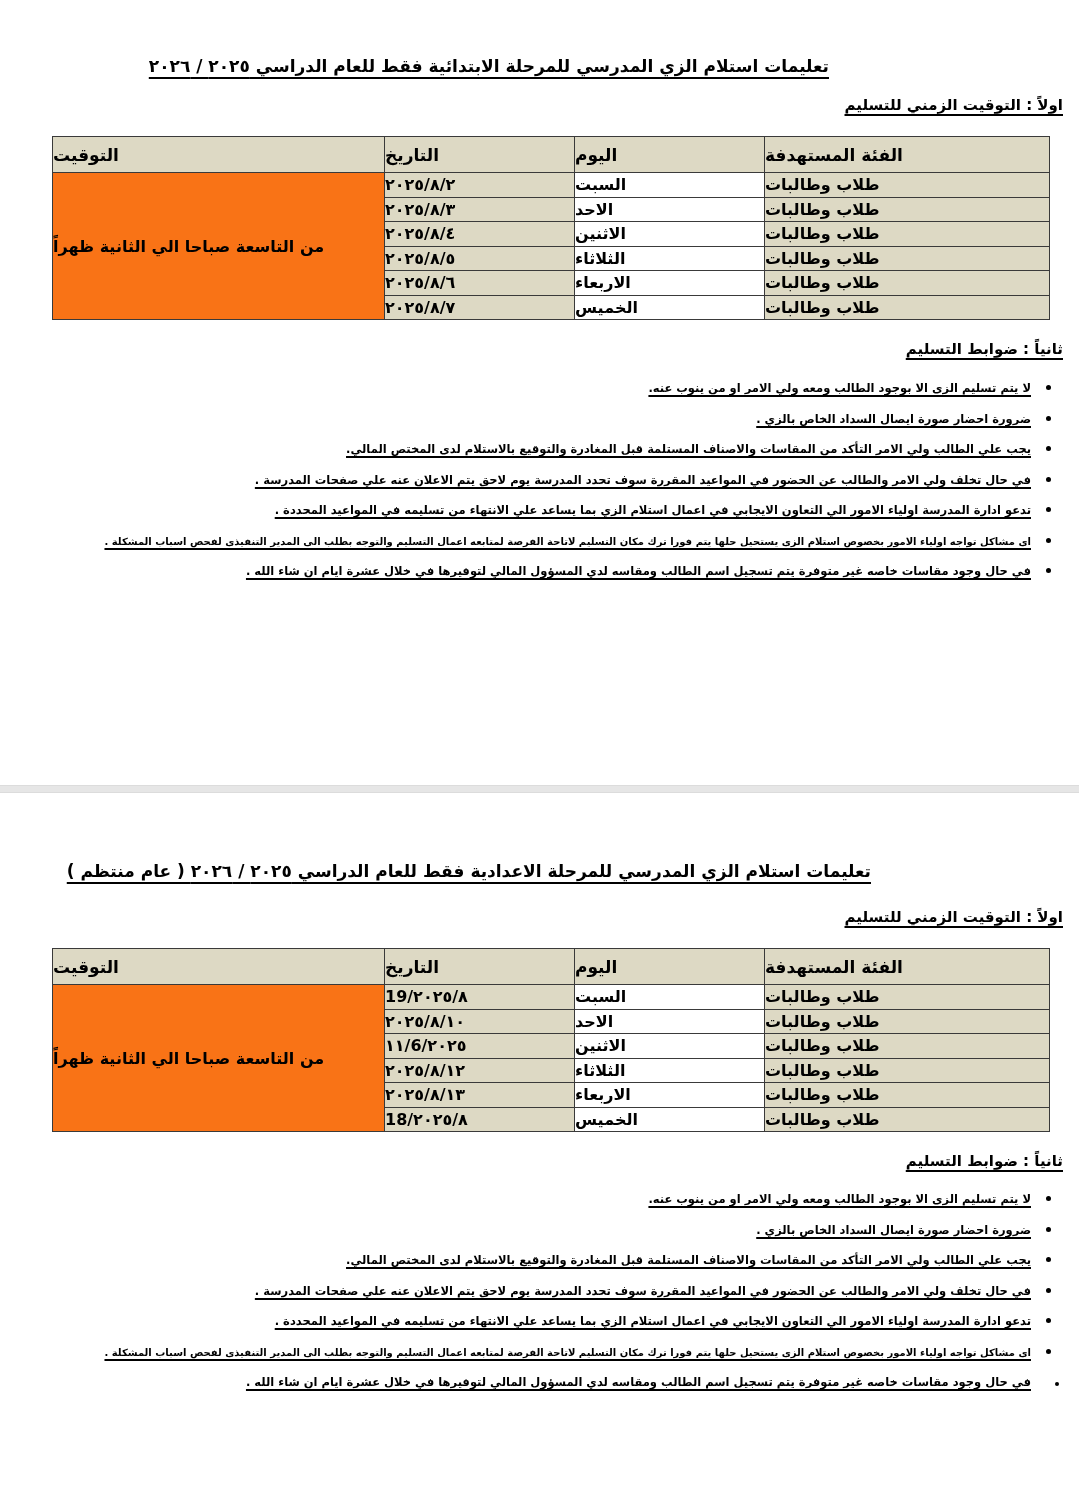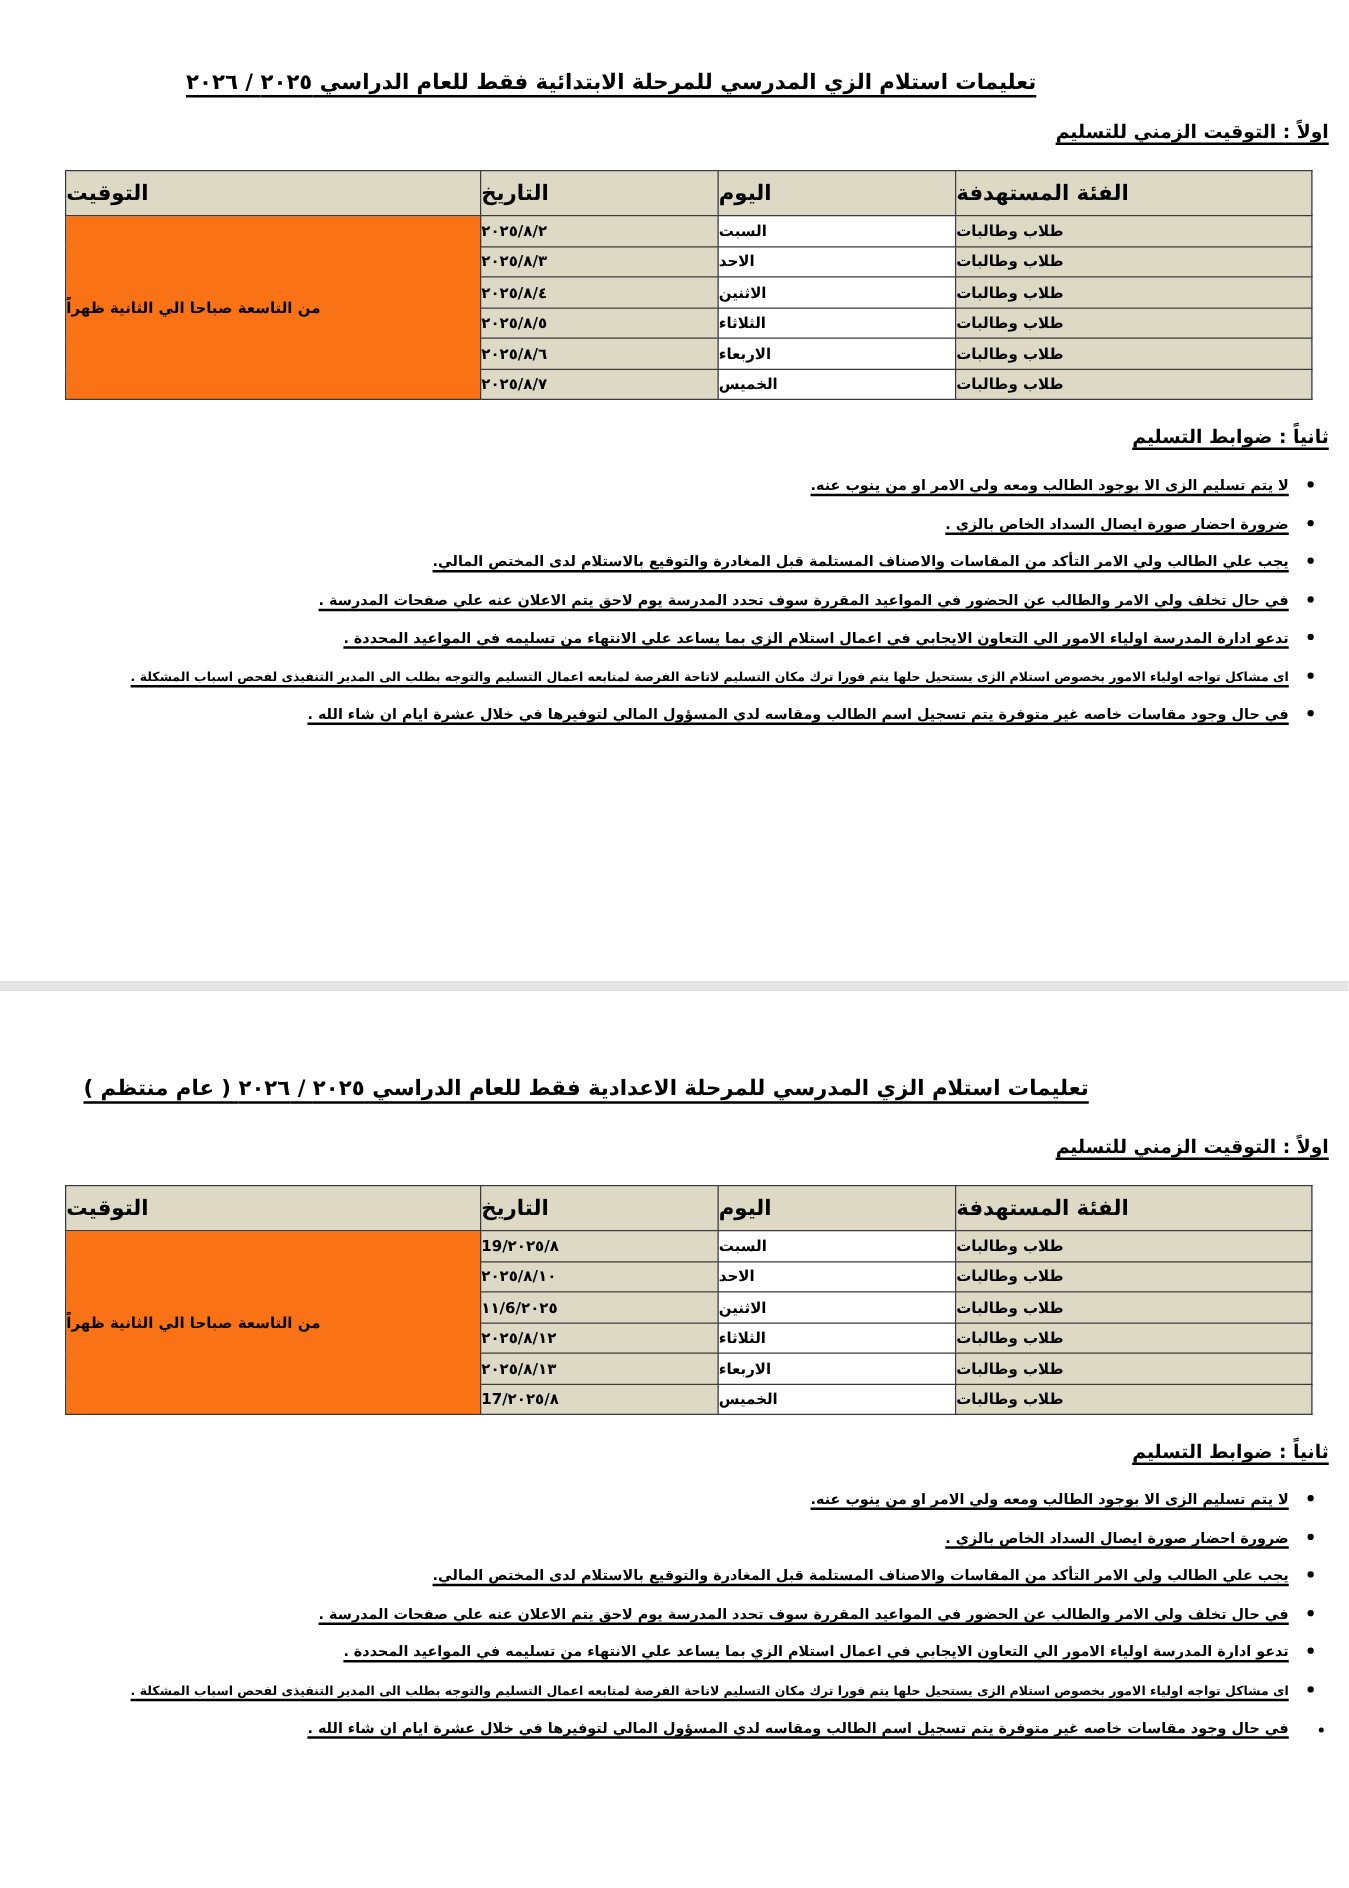--- a/index.html
+++ b/index.html
@@ -15,21 +15,21 @@
                text-decoration:underline; text-decoration-thickness:2px; text-underline-offset:5px;
                white-space:nowrap; letter-spacing:-0.3px; }
   .section-h { position:absolute; right:16px; direction:rtl; font-weight:bold; font-size:15px;
                text-decoration:underline; text-decoration-thickness:2px; text-underline-offset:4px;
                white-space:nowrap; }
 
   table.sched { position:absolute; left:52px; width:997px; border-collapse:collapse; direction:rtl;
                 table-layout:fixed; }
   table.sched th, table.sched td { border:1.5px solid #3a3a3a; text-align:left; padding:0; }
   table.sched th { background:#ddd9c4; font-weight:bold; font-size:17px; height:35px; }
-  table.sched td { font-size:12px; height:23.5px; font-weight:bold; }
+  table.sched td { font-size:16px; height:23.5px; font-weight:bold; }
   td.cat, td.date { background:#ddd9c4; }
   td.day { background:#ffffff; }
   td.time { background:#f97316; font-size:15px; }
   td.date { letter-spacing:1px; }
 
   ul.rules { position:absolute; right:28px; margin:0; padding:0; list-style:none; direction:rtl; }
   ul.rules li { position:relative; font-size:11.5px; font-weight:bold; height:30.5px; line-height:20px;
                 white-space:nowrap; padding-right:20px; }
   ul.rules li span.txt { text-decoration:underline; text-decoration-thickness:1.5px; text-underline-offset:3px; }
   ul.rules li span.small { font-size:10px; }
@@ -147,21 +147,21 @@
       <td class="date">٢٠٢٥/٨/١٢</td>
     </tr>
     <tr>
       <td class="cat">طلاب وطالبات</td>
       <td class="day">الاربعاء</td>
       <td class="date">٢٠٢٥/٨/١٣</td>
     </tr>
     <tr>
       <td class="cat">طلاب وطالبات</td>
       <td class="day">الخميس</td>
-      <td class="date">٢٠٢٥/٨/17</td>
+      <td class="date">٢٠٢٥/٨/18</td>
     </tr>
   </tbody>
     </table>
 
   <div class="section-h" style="top:359px;">ثانياً : ضوابط التسليم</div>
 
   <ul class="rules" style="top:396px;">
     <li><span class="bullet"></span><span class="txt">لا يتم تسليم الزى الا بوجود الطالب ومعه ولي الامر او من ينوب عنه.</span></li>
     <li><span class="bullet"></span><span class="txt">ضرورة احضار صورة ايصال السداد الخاص بالزي .</span></li>
     <li><span class="bullet"></span><span class="txt">يجب علي الطالب ولي الامر التأكد من المقاسات والاصناف المستلمة قبل المغادرة والتوقيع بالاستلام لدى المختص المالي.</span></li>

